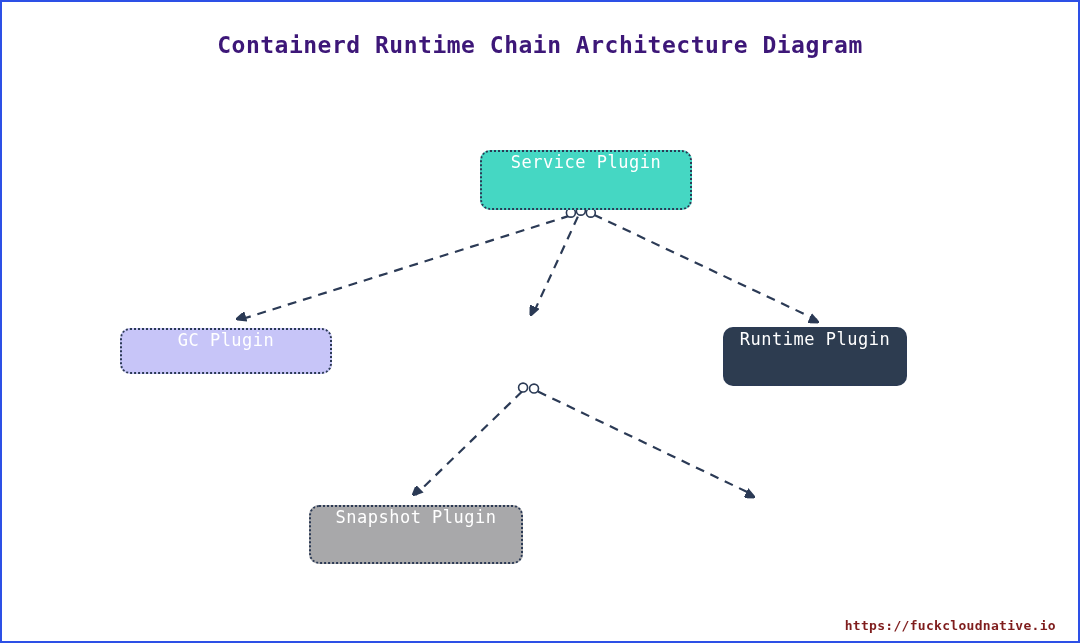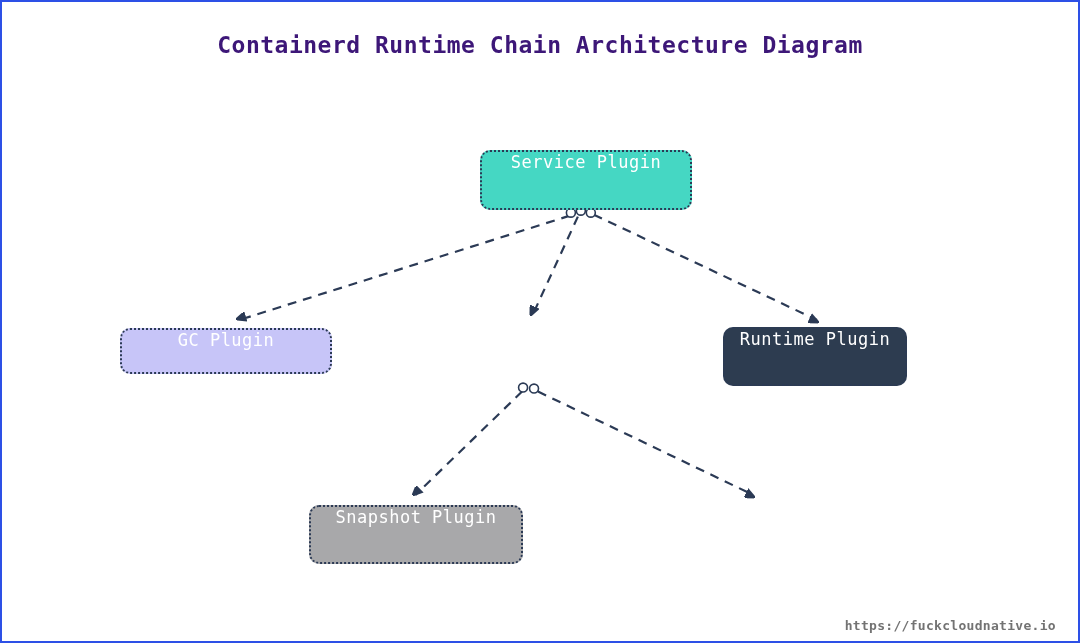--- a/index.html
+++ b/index.html
@@ -58,21 +58,21 @@
     font-size: 17px;
     box-sizing: border-box;
     letter-spacing: 0.5px;
   }
   .footer {
     position: absolute;
     right: 22px;
     bottom: 8px;
     font-size: 13px;
     font-weight: bold;
-    color: #737373;
+    color: #7f1d1d;
     letter-spacing: 0.3px;
   }
 </style>
 </head>
 <body>
 
 <div class="frame">
 
   <h1 class="title">Containerd Runtime Chain Architecture Diagram</h1>
 

